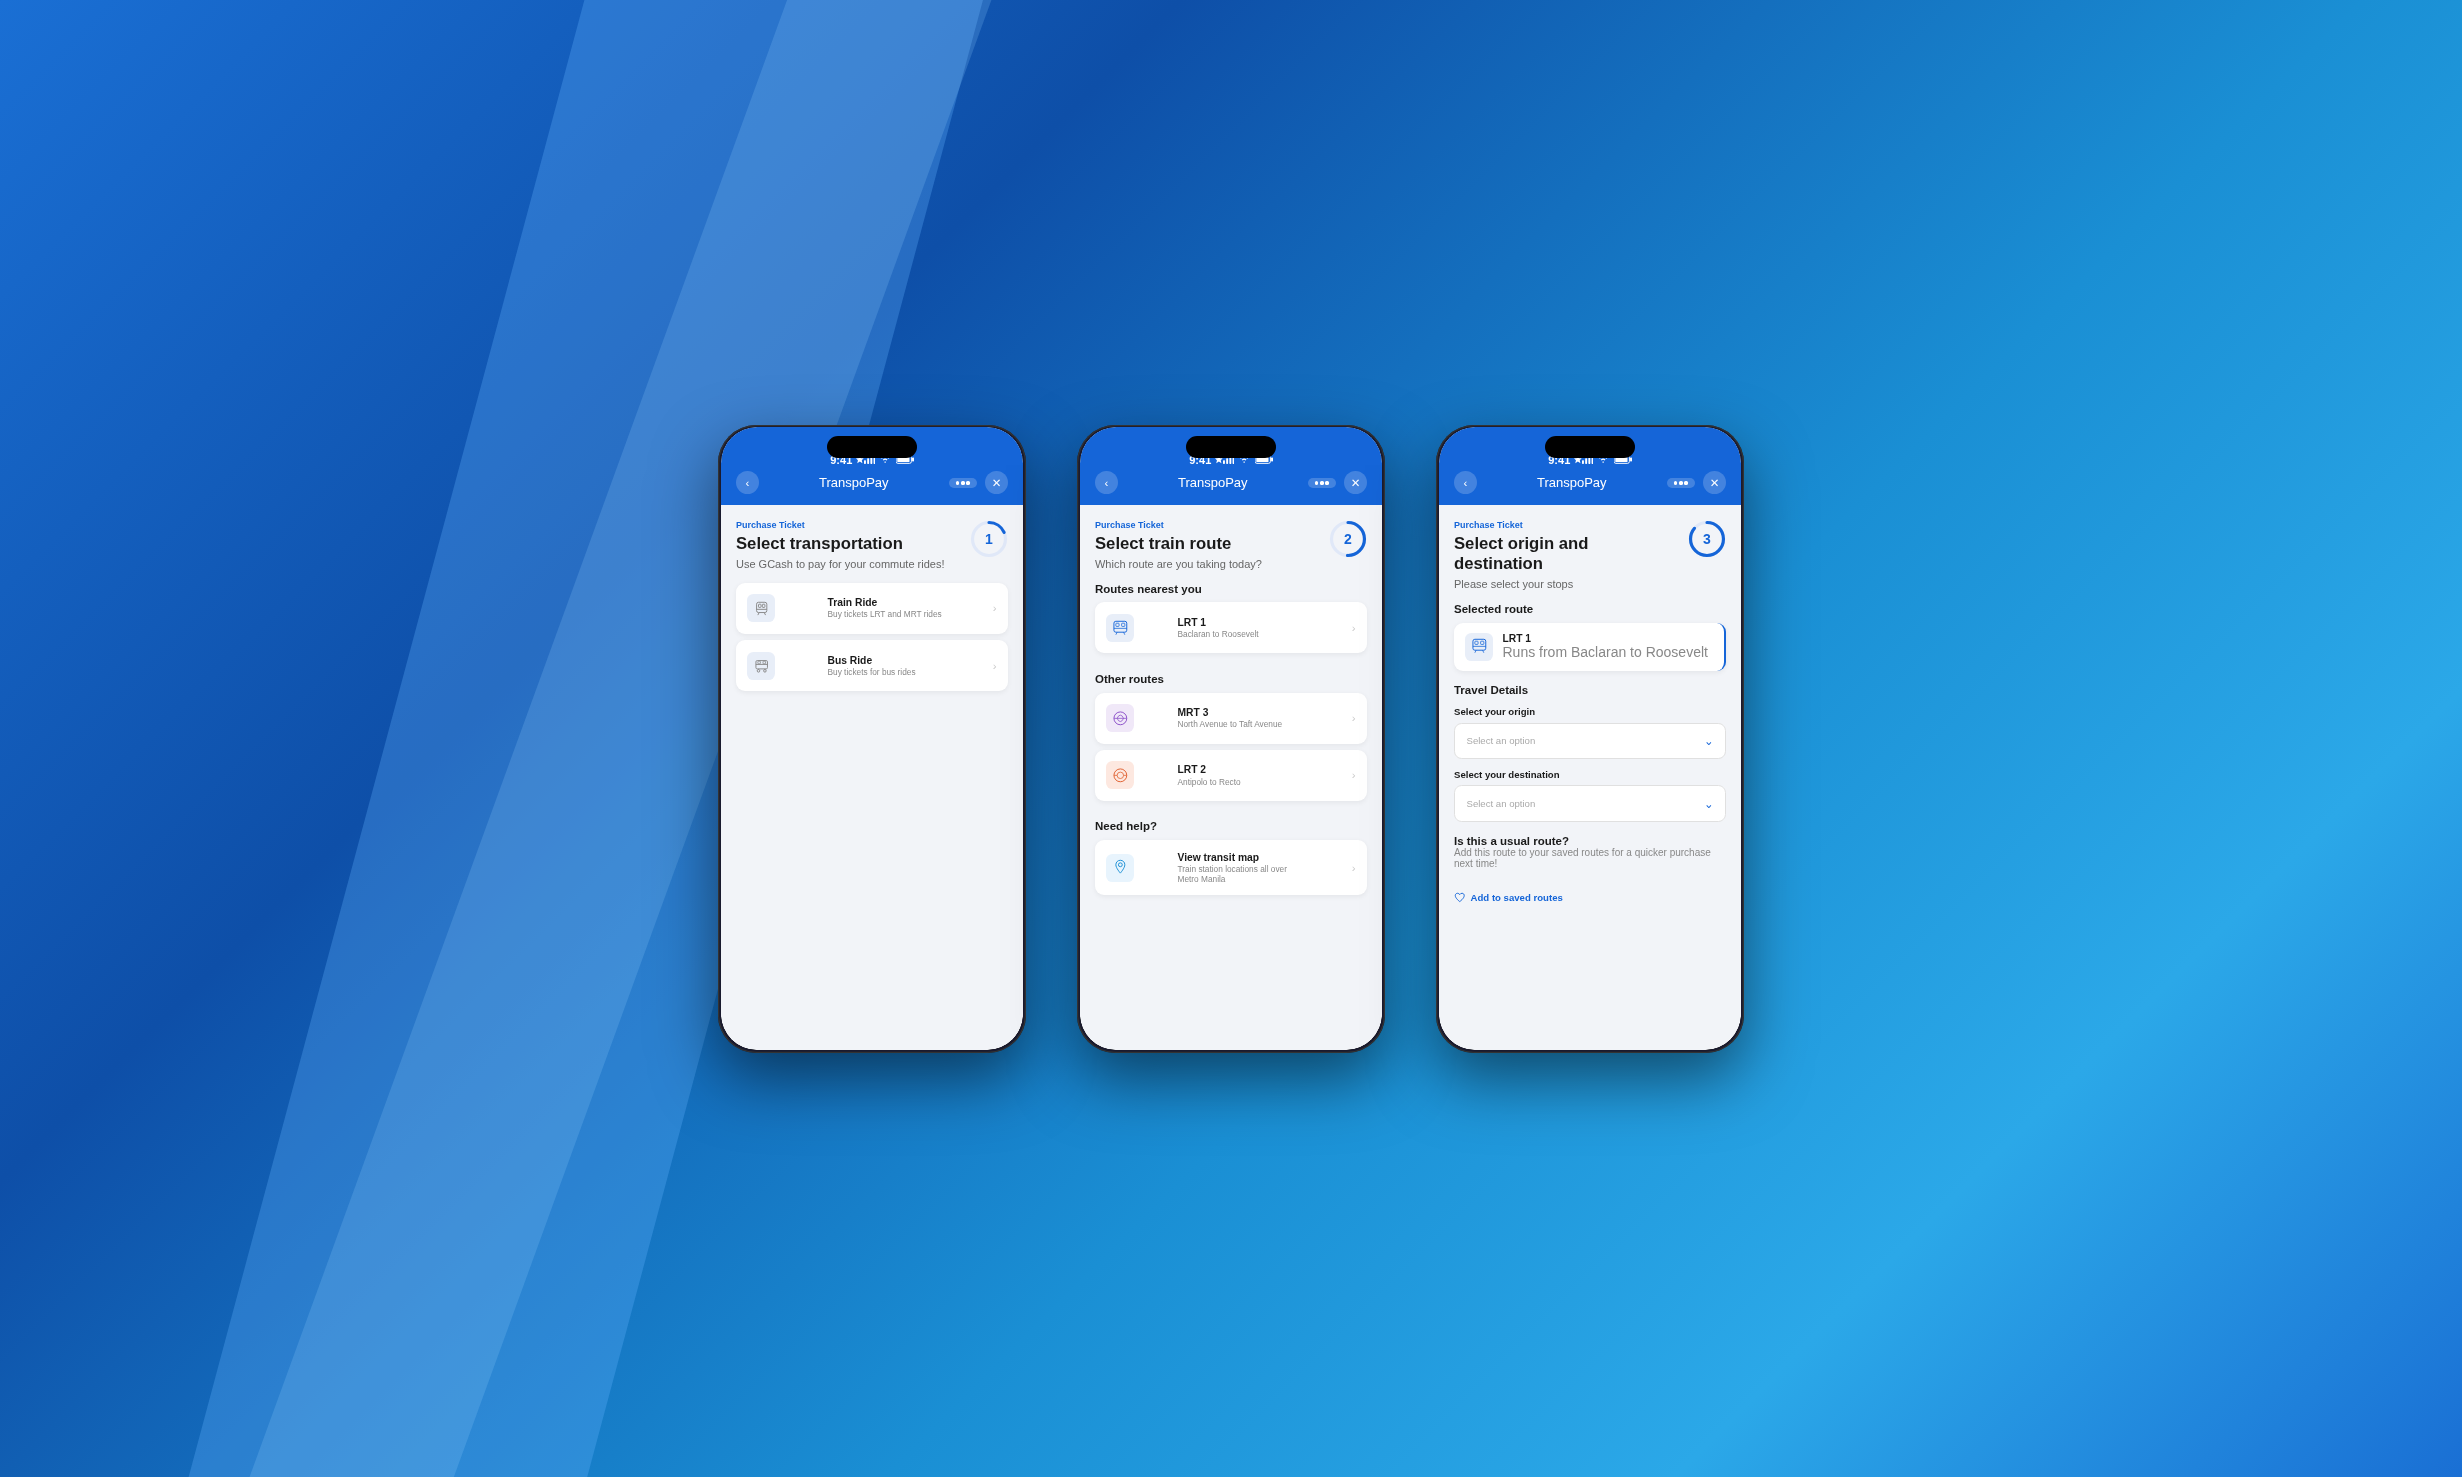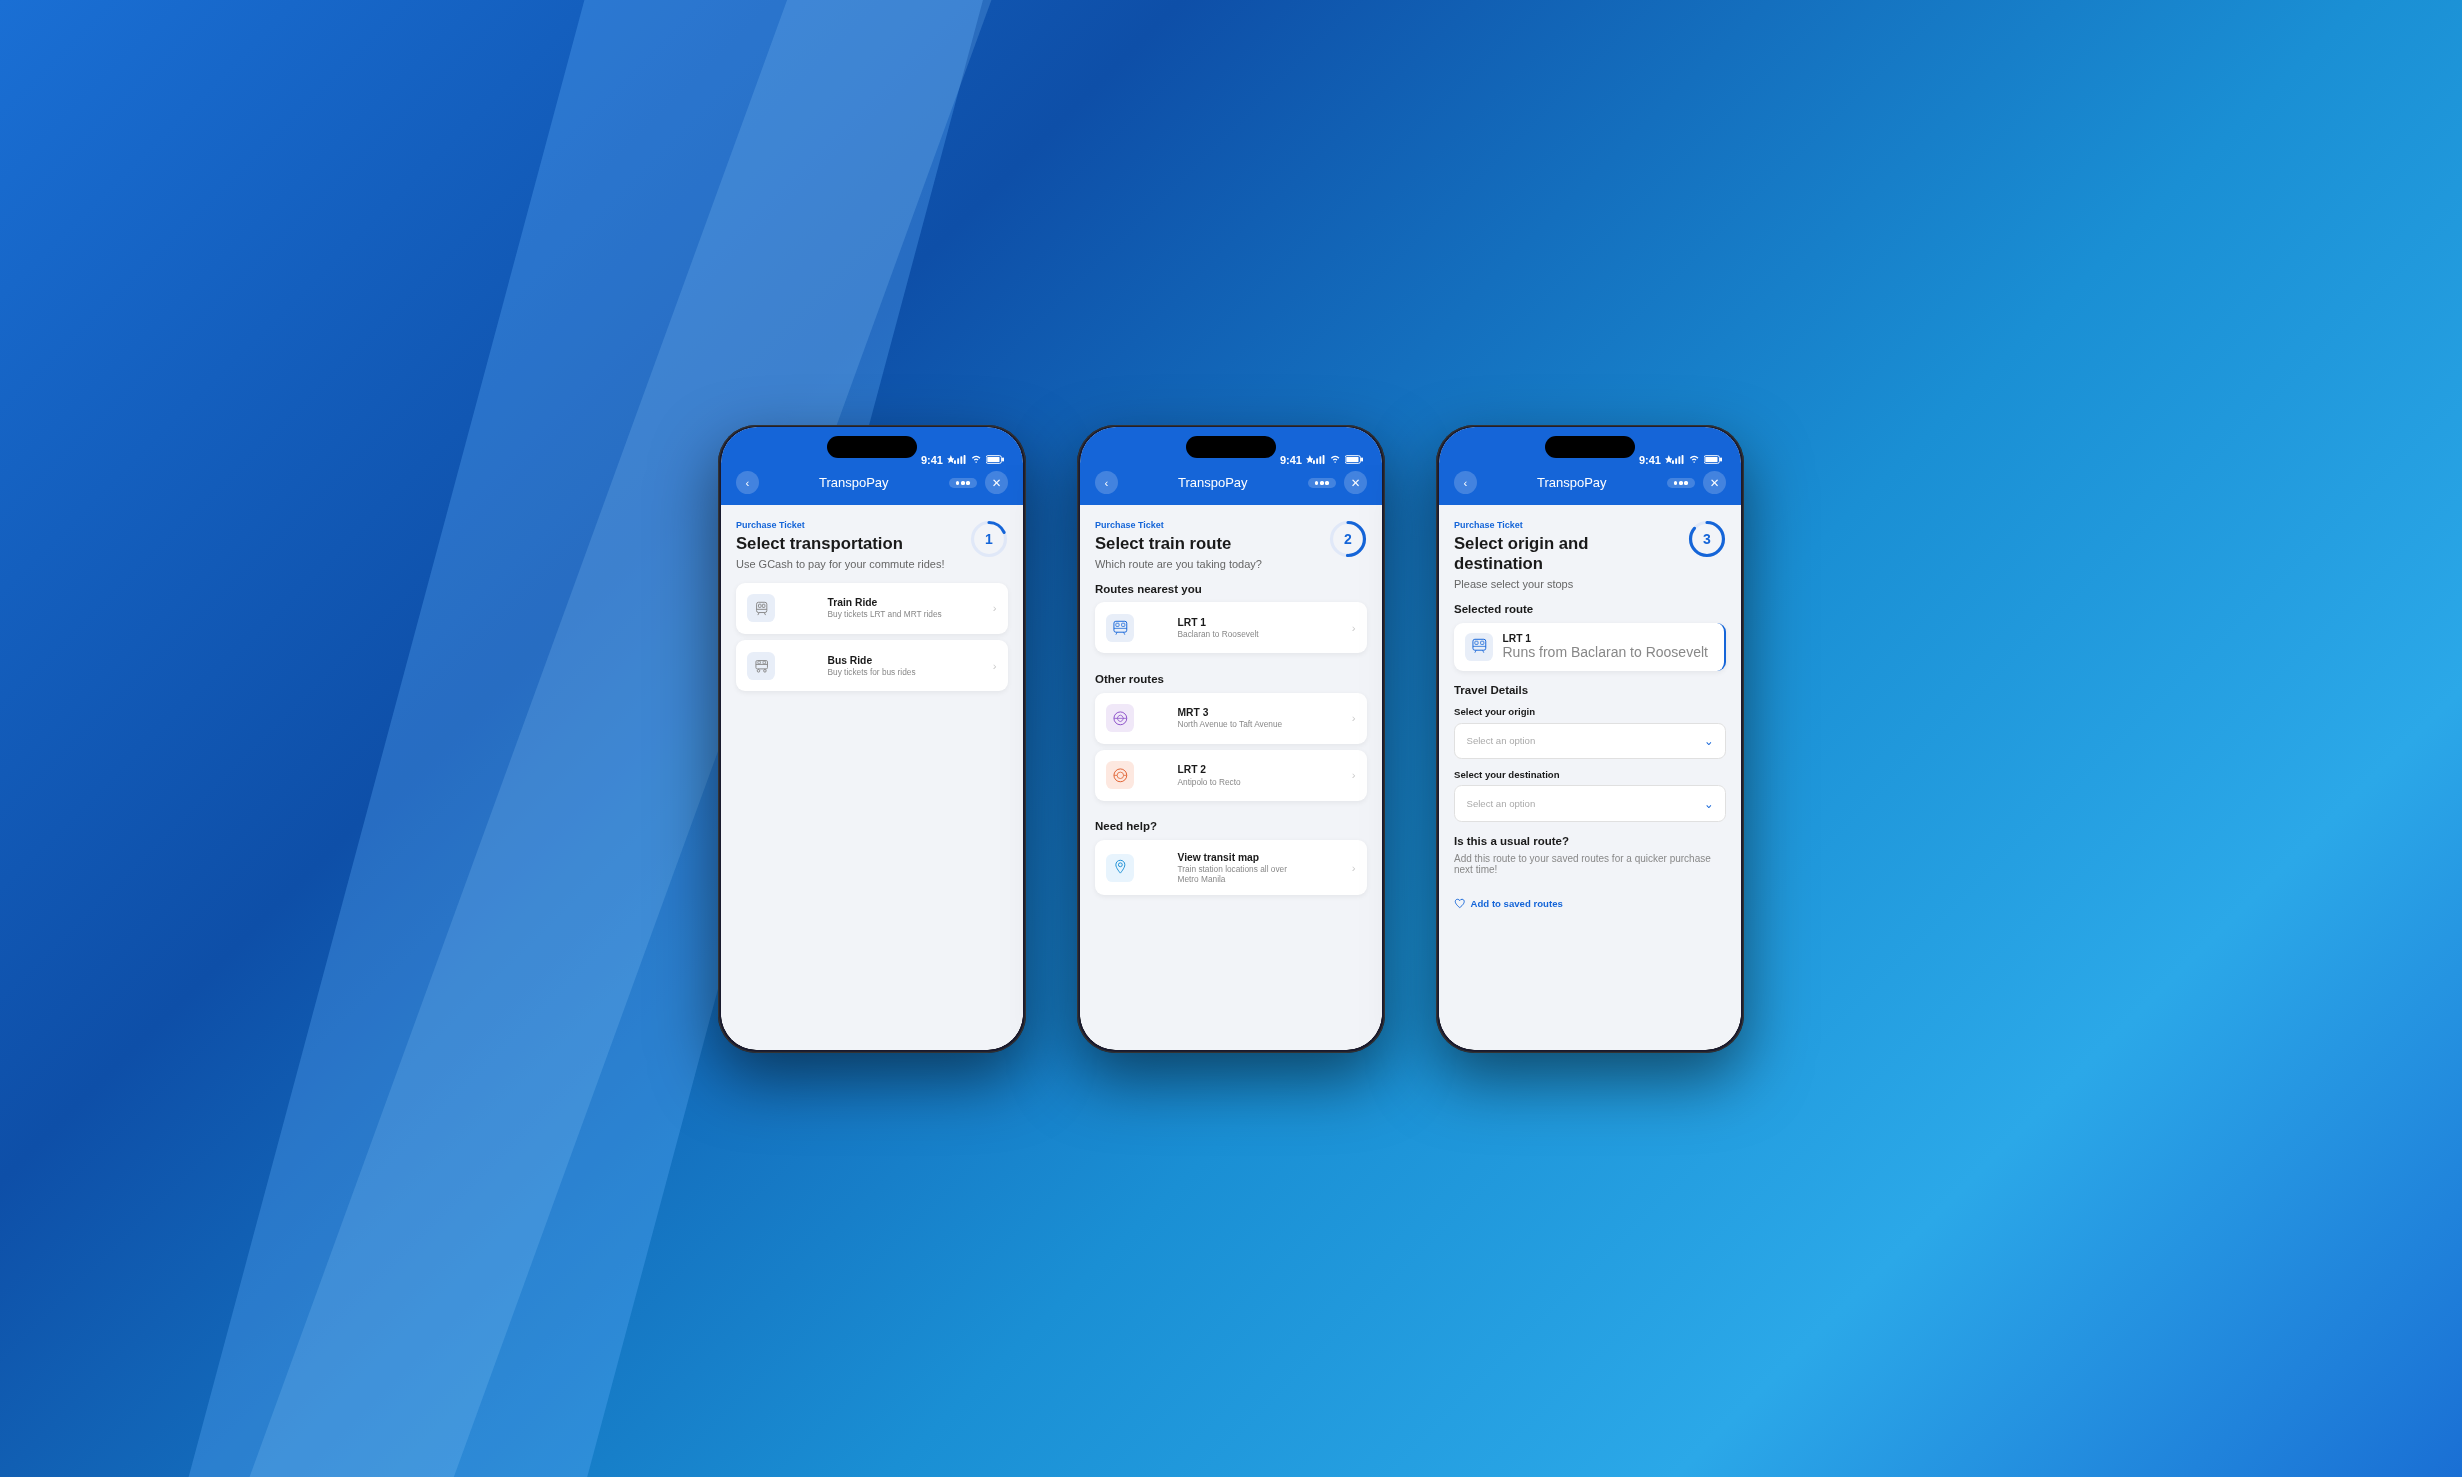--- a/index.html
+++ b/index.html
@@ -92,21 +92,21 @@
       height: 22px;
       background: #000;
       border-radius: 13px;
       z-index: 100;
     }
 
     
     .status-bar {
       display: flex;
       align-items: center;
-      justify-content: flex-end;
+      justify-content: center;
       padding: 27px 19px 0;
       height: 38px;
       flex-shrink: 0;
       position: relative;
       z-index: 10;
       background: #1565d8;
     }
 
     .status-time {
       font-size: 11px;
@@ -384,21 +384,21 @@
 
     
     .usual-route-section {
       padding: 13px 15.4px 0;
     }
 
     .usual-route-title {
       font-size: 11.5px;
       font-weight: 700;
       color: #1a1a1a;
-      margin-bottom: 6px;
+      margin-bottom: 0;
     }
 
     .usual-route-desc {
       font-size: 10px;
       color: #888;
       margin-bottom: 23px;
     }
 
     .add-saved {
       display: flex;

